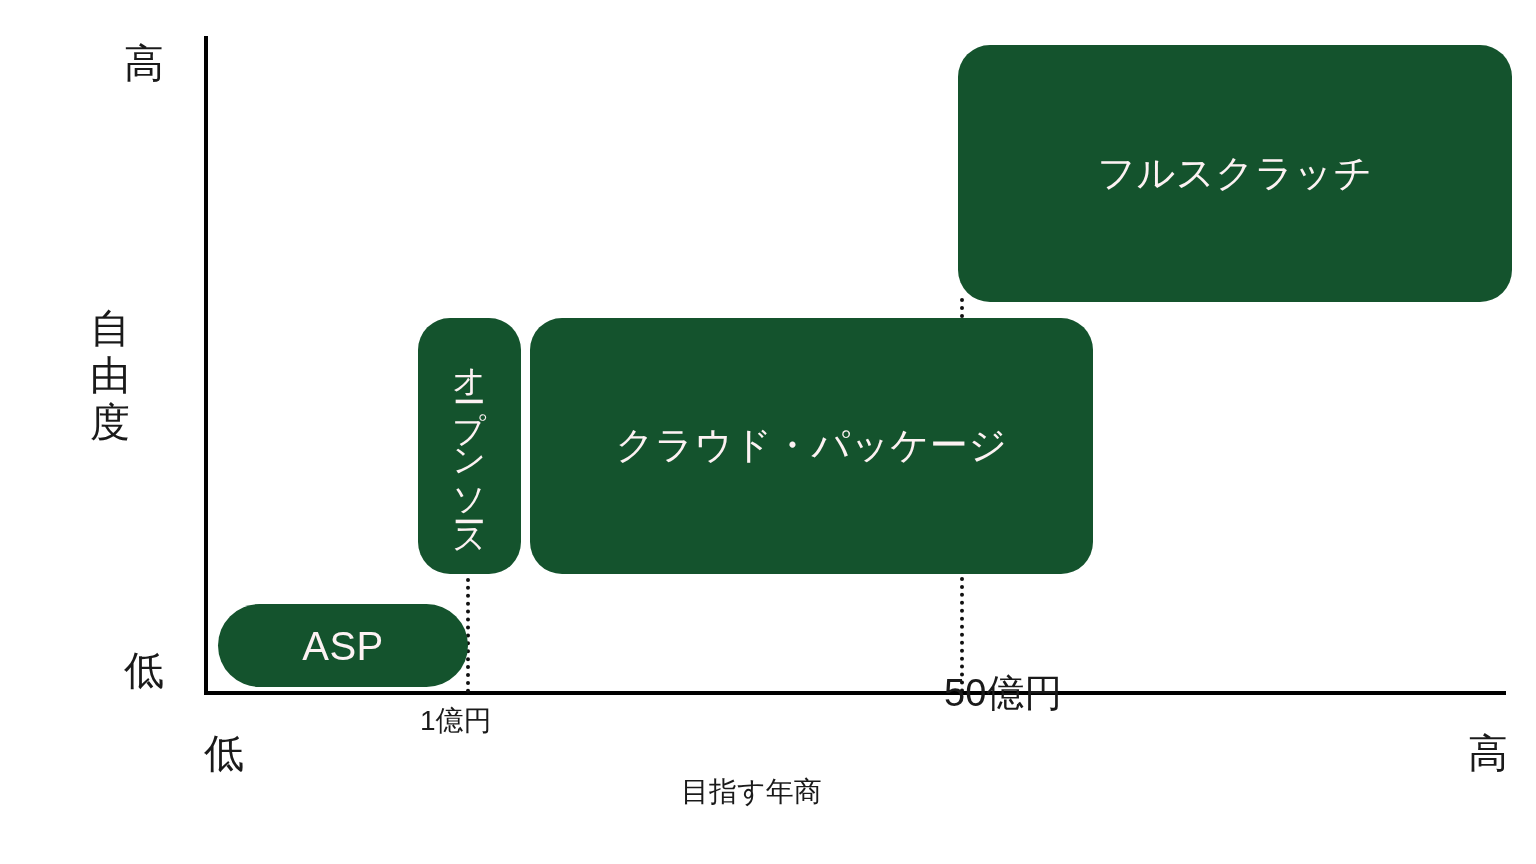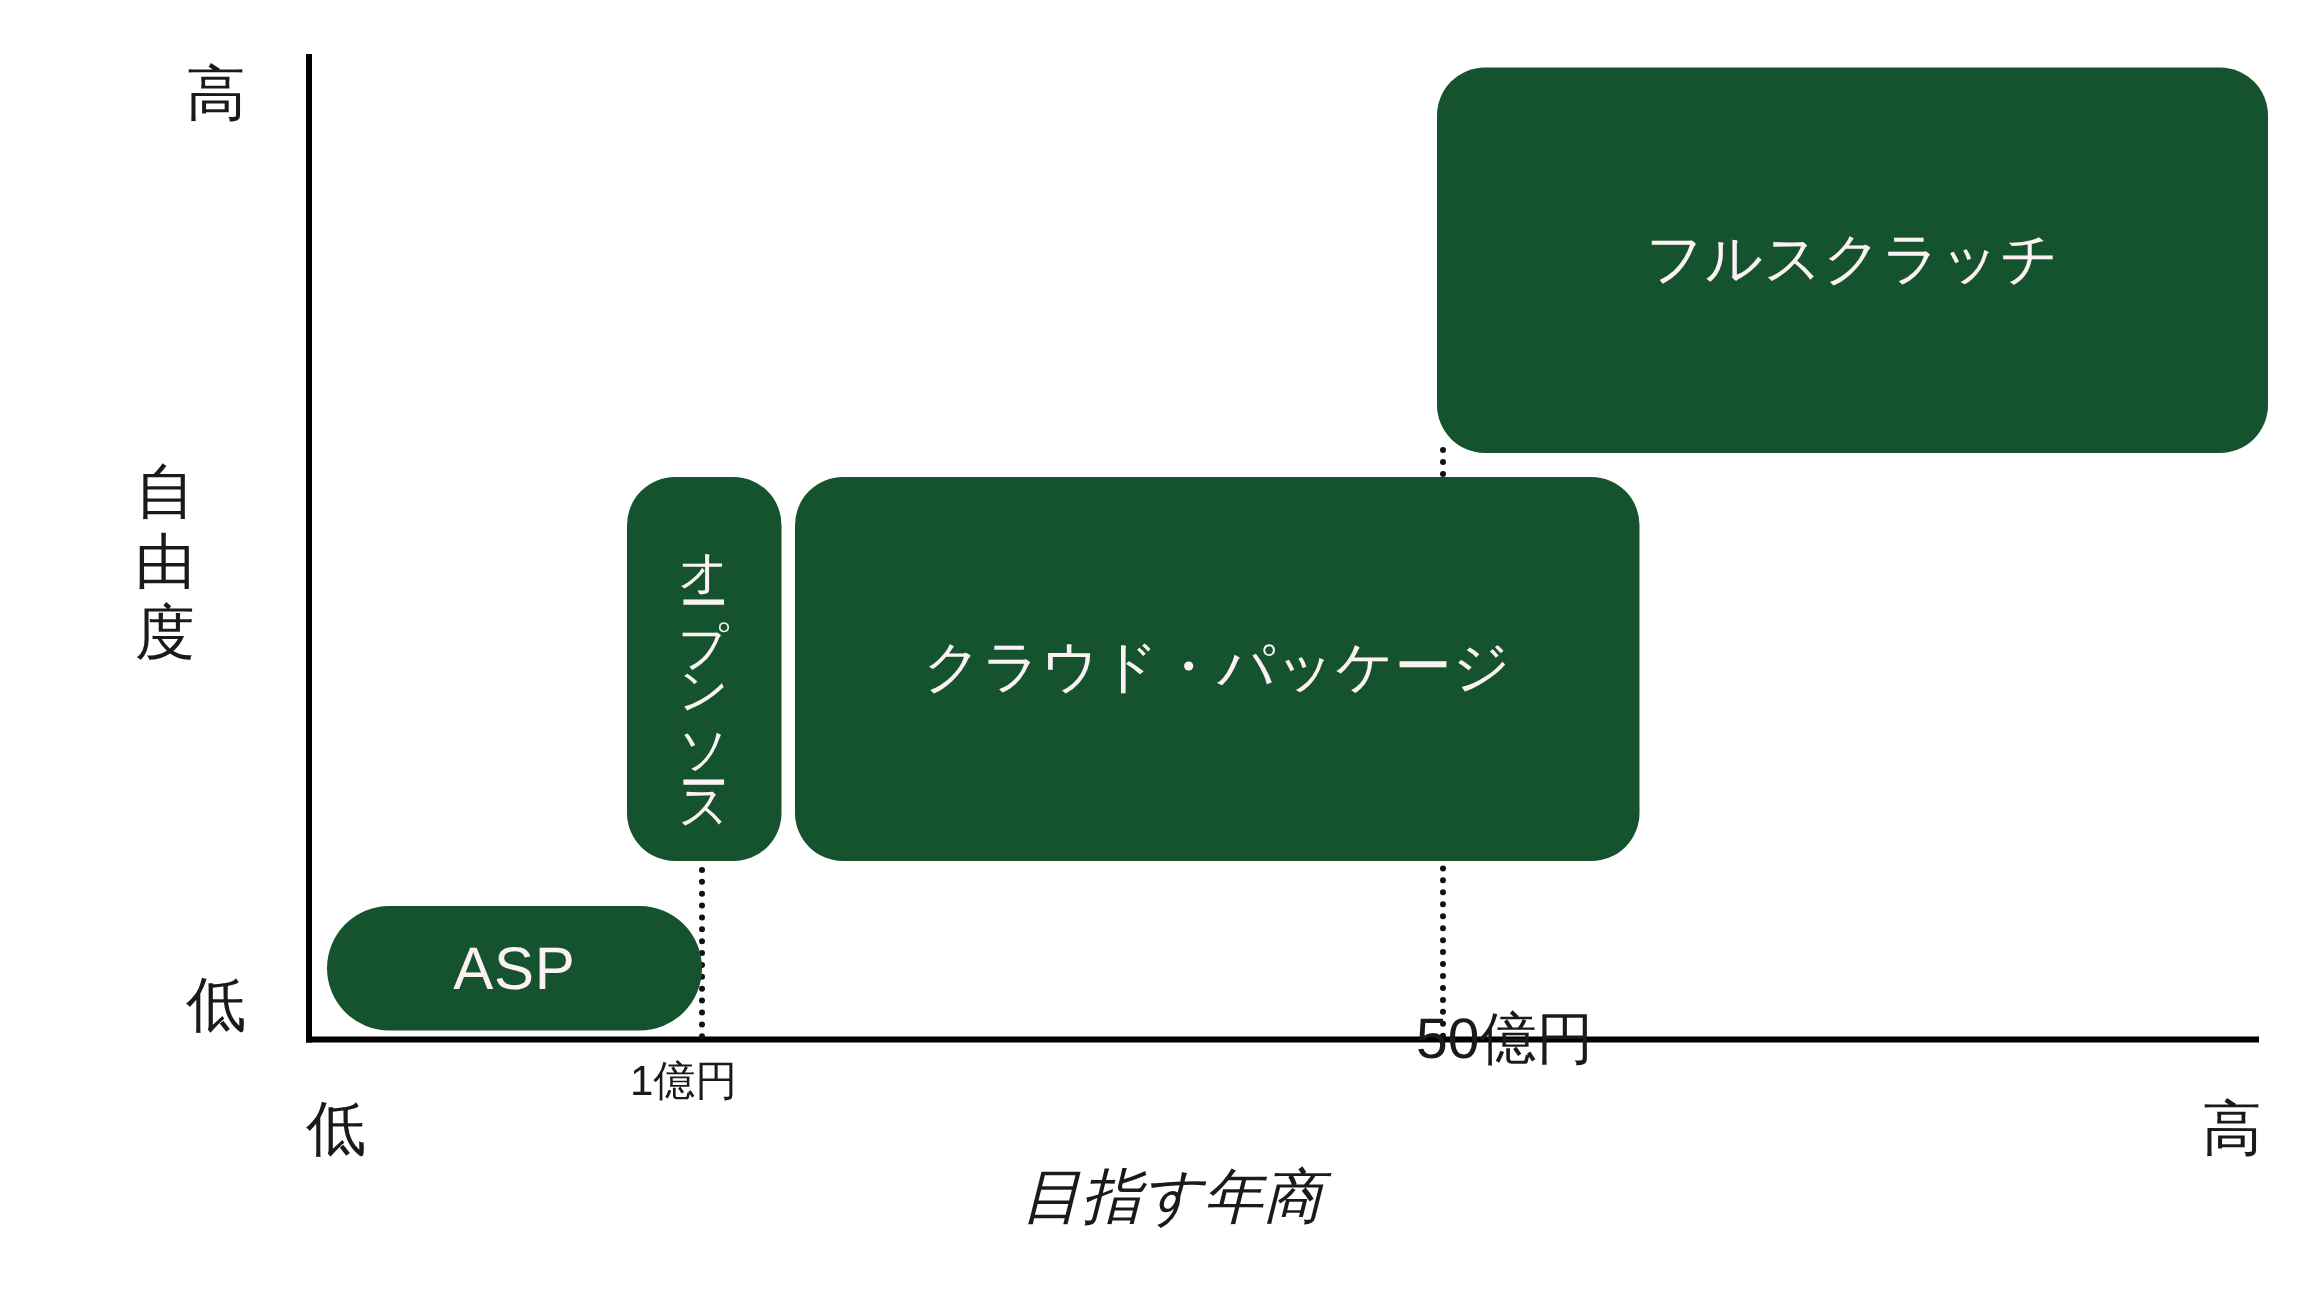--- a/index.html
+++ b/index.html
@@ -90,22 +90,21 @@
     font-size: 40px;
   }
   #x-label-high {
     left: 1468px;
     top: 733px;
     font-size: 40px;
   }
   #x-axis-title {
     left: 681px;
     top: 778px;
-    font-size: 40px;
-    font-style: italic;
+    font-size: 28px;
   }
 
   
   .box {
     position: absolute;
     background: #14532d;
     display: flex;
     align-items: center;
     justify-content: center;
     color: #fdf2f3;

